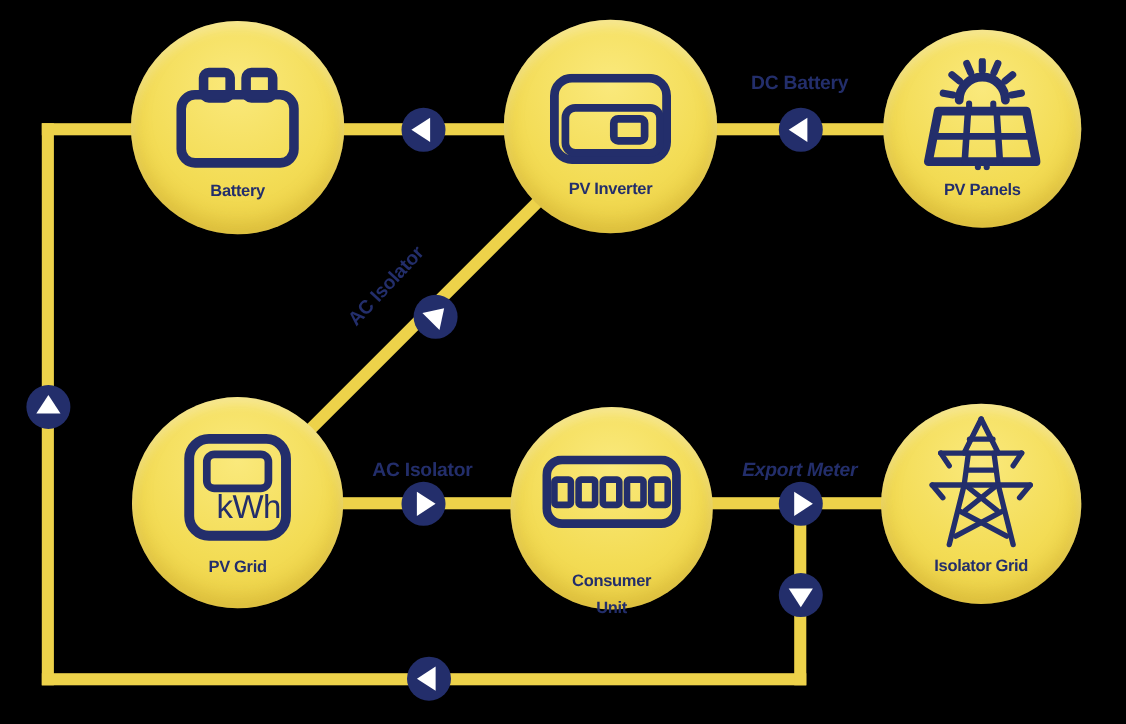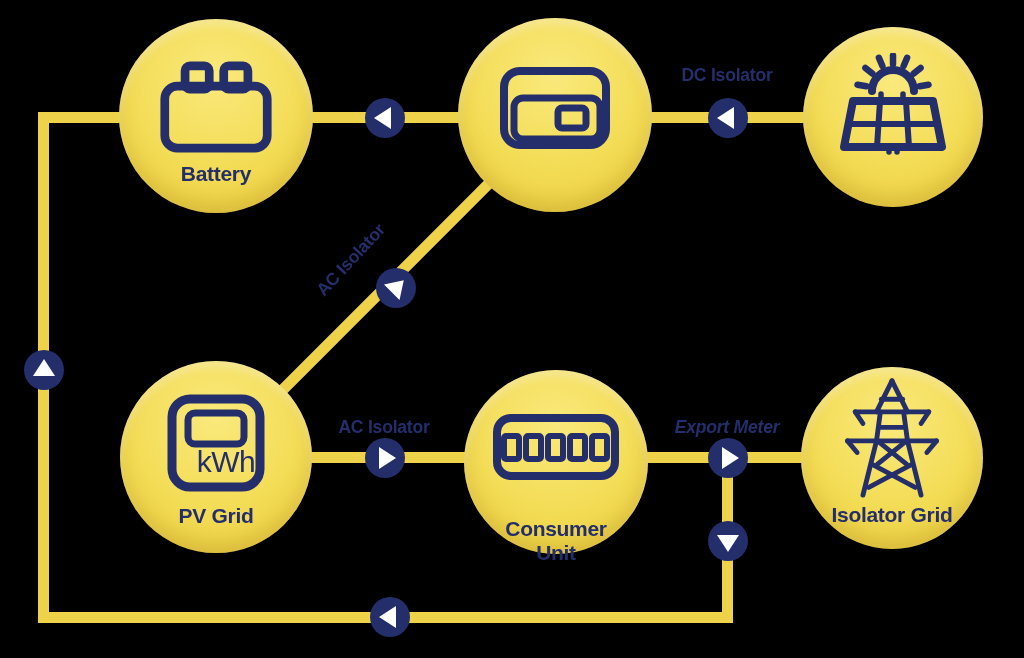--- a/index.html
+++ b/index.html
@@ -26,21 +26,21 @@
 
   
   .node{
     position:absolute;border-radius:50%;z-index:2;
     background:radial-gradient(circle at 50% 30%, var(--c-light) 0%, var(--c-mid) 55%, var(--c-dark) 100%);
     box-shadow:inset 0 -10px 18px rgba(170,130,20,.28), inset 0 6px 10px rgba(255,255,255,.35);
   }
   .node svg{position:absolute;left:50%;transform:translateX(-50%);}
   .node-label{
     position:absolute;left:0;width:100%;text-align:center;
-    color:var(--navy);font-weight:800;font-size:21px;letter-spacing:-0.3px;
+    color:var(--navy);font-weight:800;font-size:15px;letter-spacing:-0.3px;
     line-height:23.5px;white-space:pre-line;z-index:3;
   }
   .icon-stroke{stroke:var(--navy);fill:none;}
 
   
   .arrow{
     position:absolute;width:40px;height:40px;border-radius:50%;
     background:var(--navy);display:flex;align-items:center;justify-content:center;z-index:4;
   }
   .tri{
@@ -89,20 +89,21 @@
   </div>
 
   <div class="node" style="left:458px;top:18px;width:194px;height:194px;">
     <svg style="top:49px;" width="110" height="82" viewBox="0 0 110 82">
       <g class="icon-stroke" stroke-linejoin="round">
         <rect x="4" y="4" width="102" height="74" rx="16" stroke-width="8"></rect>
         <rect x="14" y="31" width="86" height="41" rx="9" stroke-width="7"></rect>
         <rect x="58" y="41" width="28" height="20" rx="4" stroke-width="7"></rect>
       </g>
     </svg>
+    <div class="node-label" style="top:142px;">PV Inverter</div>
   </div>
 
   <div class="node" style="left:803px;top:27px;width:180px;height:180px;">
     <svg style="top:26px;" width="106" height="102" viewBox="0 0 106 102">
       <g class="icon-stroke" stroke-linecap="round" stroke-linejoin="round">
         <path d="M 32 38 A 21 21 0 0 1 74 38" stroke-width="8"></path>
         <g stroke-width="6.5">
           <path d="M 26.4 33.3 L 17.5 31.7"></path>
           <path d="M 32.3 20.6 L 25.4 14.9"></path>
           <path d="M 42.4 13.1 L 38.9 4.8"></path>
@@ -118,20 +119,21 @@
           <path d="M 57 94 L 57 99"></path>
         </g>
         <path d="M 13 48 L 93 48 L 102 94 L 4 94 Z" stroke-width="8"></path>
         <g stroke-width="6">
           <path d="M 40 48 L 37 94"></path>
           <path d="M 66 48 L 69 94"></path>
           <path d="M 8.7 71 L 97.3 71"></path>
         </g>
       </g>
     </svg>
+    <div class="node-label" style="top:134px;">PV Panels</div>
   </div>
 
   <div class="node" style="left:120px;top:361px;width:192px;height:192px;">
     <svg style="top:33px;" width="98" height="98" viewBox="0 0 98 98">
       <g class="icon-stroke" stroke-linejoin="round">
         <rect x="5" y="5" width="88" height="88" rx="18" stroke-width="9"></rect>
         <rect x="21" y="19" width="56" height="31" rx="7" stroke-width="7"></rect>
       </g>
     </svg>
     <div class="kwh-text">kWh</div>
@@ -206,21 +208,21 @@
     </div>
 
   <div class="arrow dir-up" style="left:24px;top:350px;">
       <span class="tri"></span>
     </div>
 
   <div class="arrow dir-left" style="left:370px;top:597px;">
       <span class="tri"></span>
     </div>
 
-  <div class="conn-label" style="left:727px;top:65px;">DC Isolator</div>
+  <div class="conn-label" style="left:727px;top:65px;">DC Battery</div>
 
   <div class="conn-label rotated" style="left:351px;top:260px;">AC Isolator</div>
 
   <div class="conn-label" style="left:384px;top:417px;">AC Isolator</div>
 
   <div class="conn-label" style="left:727px;top:417px;font-style:italic;">Export Meter</div>
 
 </div>
 
 </body></html>

